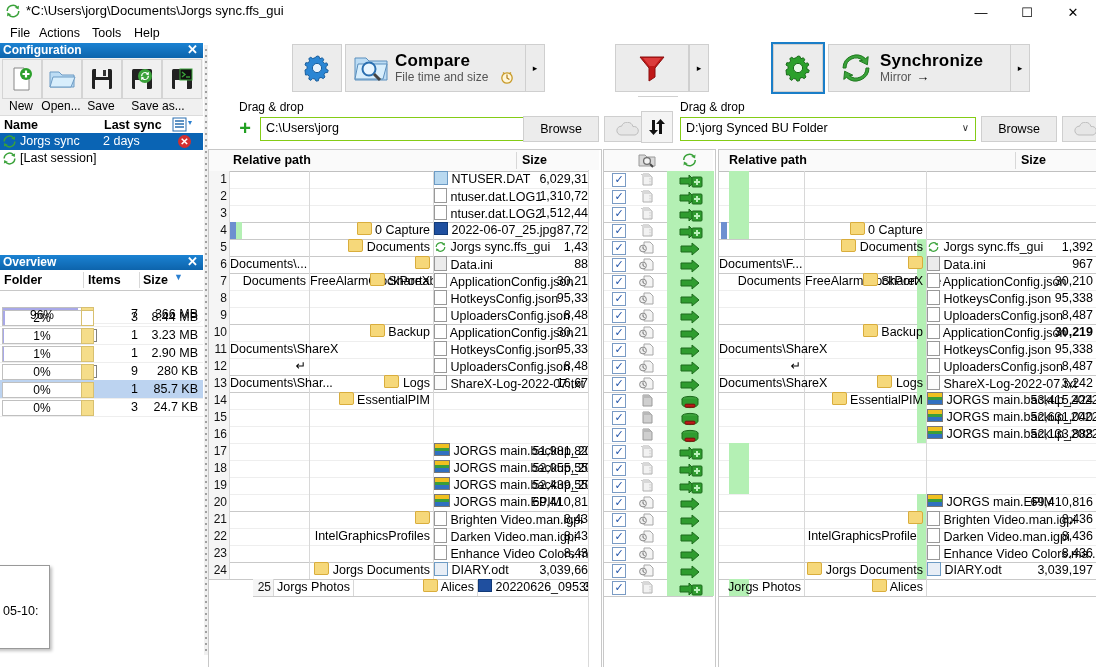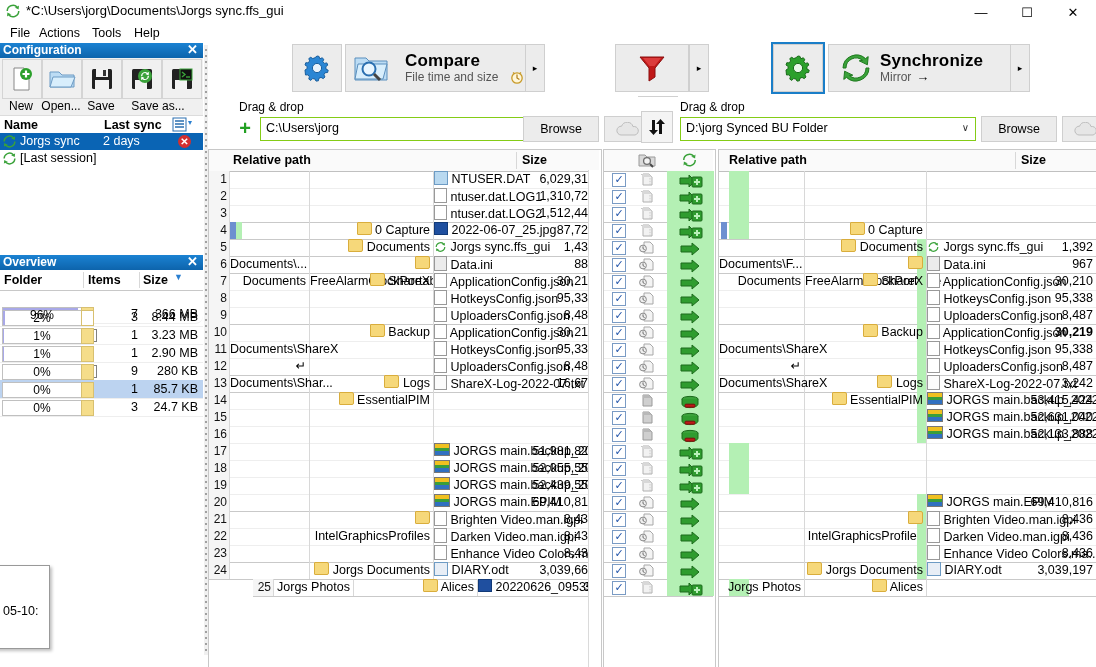--- a/index.html
+++ b/index.html
@@ -425,21 +425,21 @@
       </svg>
     </div>
 
     <div class="tb-btn" style="left:137px;top:6px;width:178px;height:46px;padding-left:8px">
       <svg width="34" height="32" viewBox="0 0 34 32">
         <path d="M1 6h11l3 3h18v19H1z" fill="#bcdcf4" stroke="#5b8fbd"></path>
         <path d="M4 12h29l-4 15H1z" fill="#d8eefc" stroke="#5b8fbd"></path>
         <circle cx="15" cy="17" r="6.5" fill="#e9f6ff" stroke="#2a6fb0" stroke-width="2"></circle>
         <path d="M20 22l6 6" stroke="#444" stroke-width="3"></path>
       </svg>
-      <div style="margin-left:17px;line-height:1.1">
+      <div style="margin-left:7px;line-height:1.1">
         <div class="tb-big-title">Compare</div>
         <div style="display:flex;align-items:center;gap:12px">
           <span class="tb-big-sub">File time and size</span>
           <svg width="14" height="14" viewBox="0 0 14 14">
             <circle cx="7" cy="8" r="5.2" fill="#fff6d8" stroke="#c89a28" stroke-width="1.3"></circle>
             <path d="M7 4.5V8l2.4 1.6" stroke="#b07c18" stroke-width="1.2" fill="none"></path>
             <path d="M3 2.4l1.6 1.4M11 2.4L9.4 3.8" stroke="#c89a28" stroke-width="1.3"></path>
           </svg>
         </div>
       </div>

